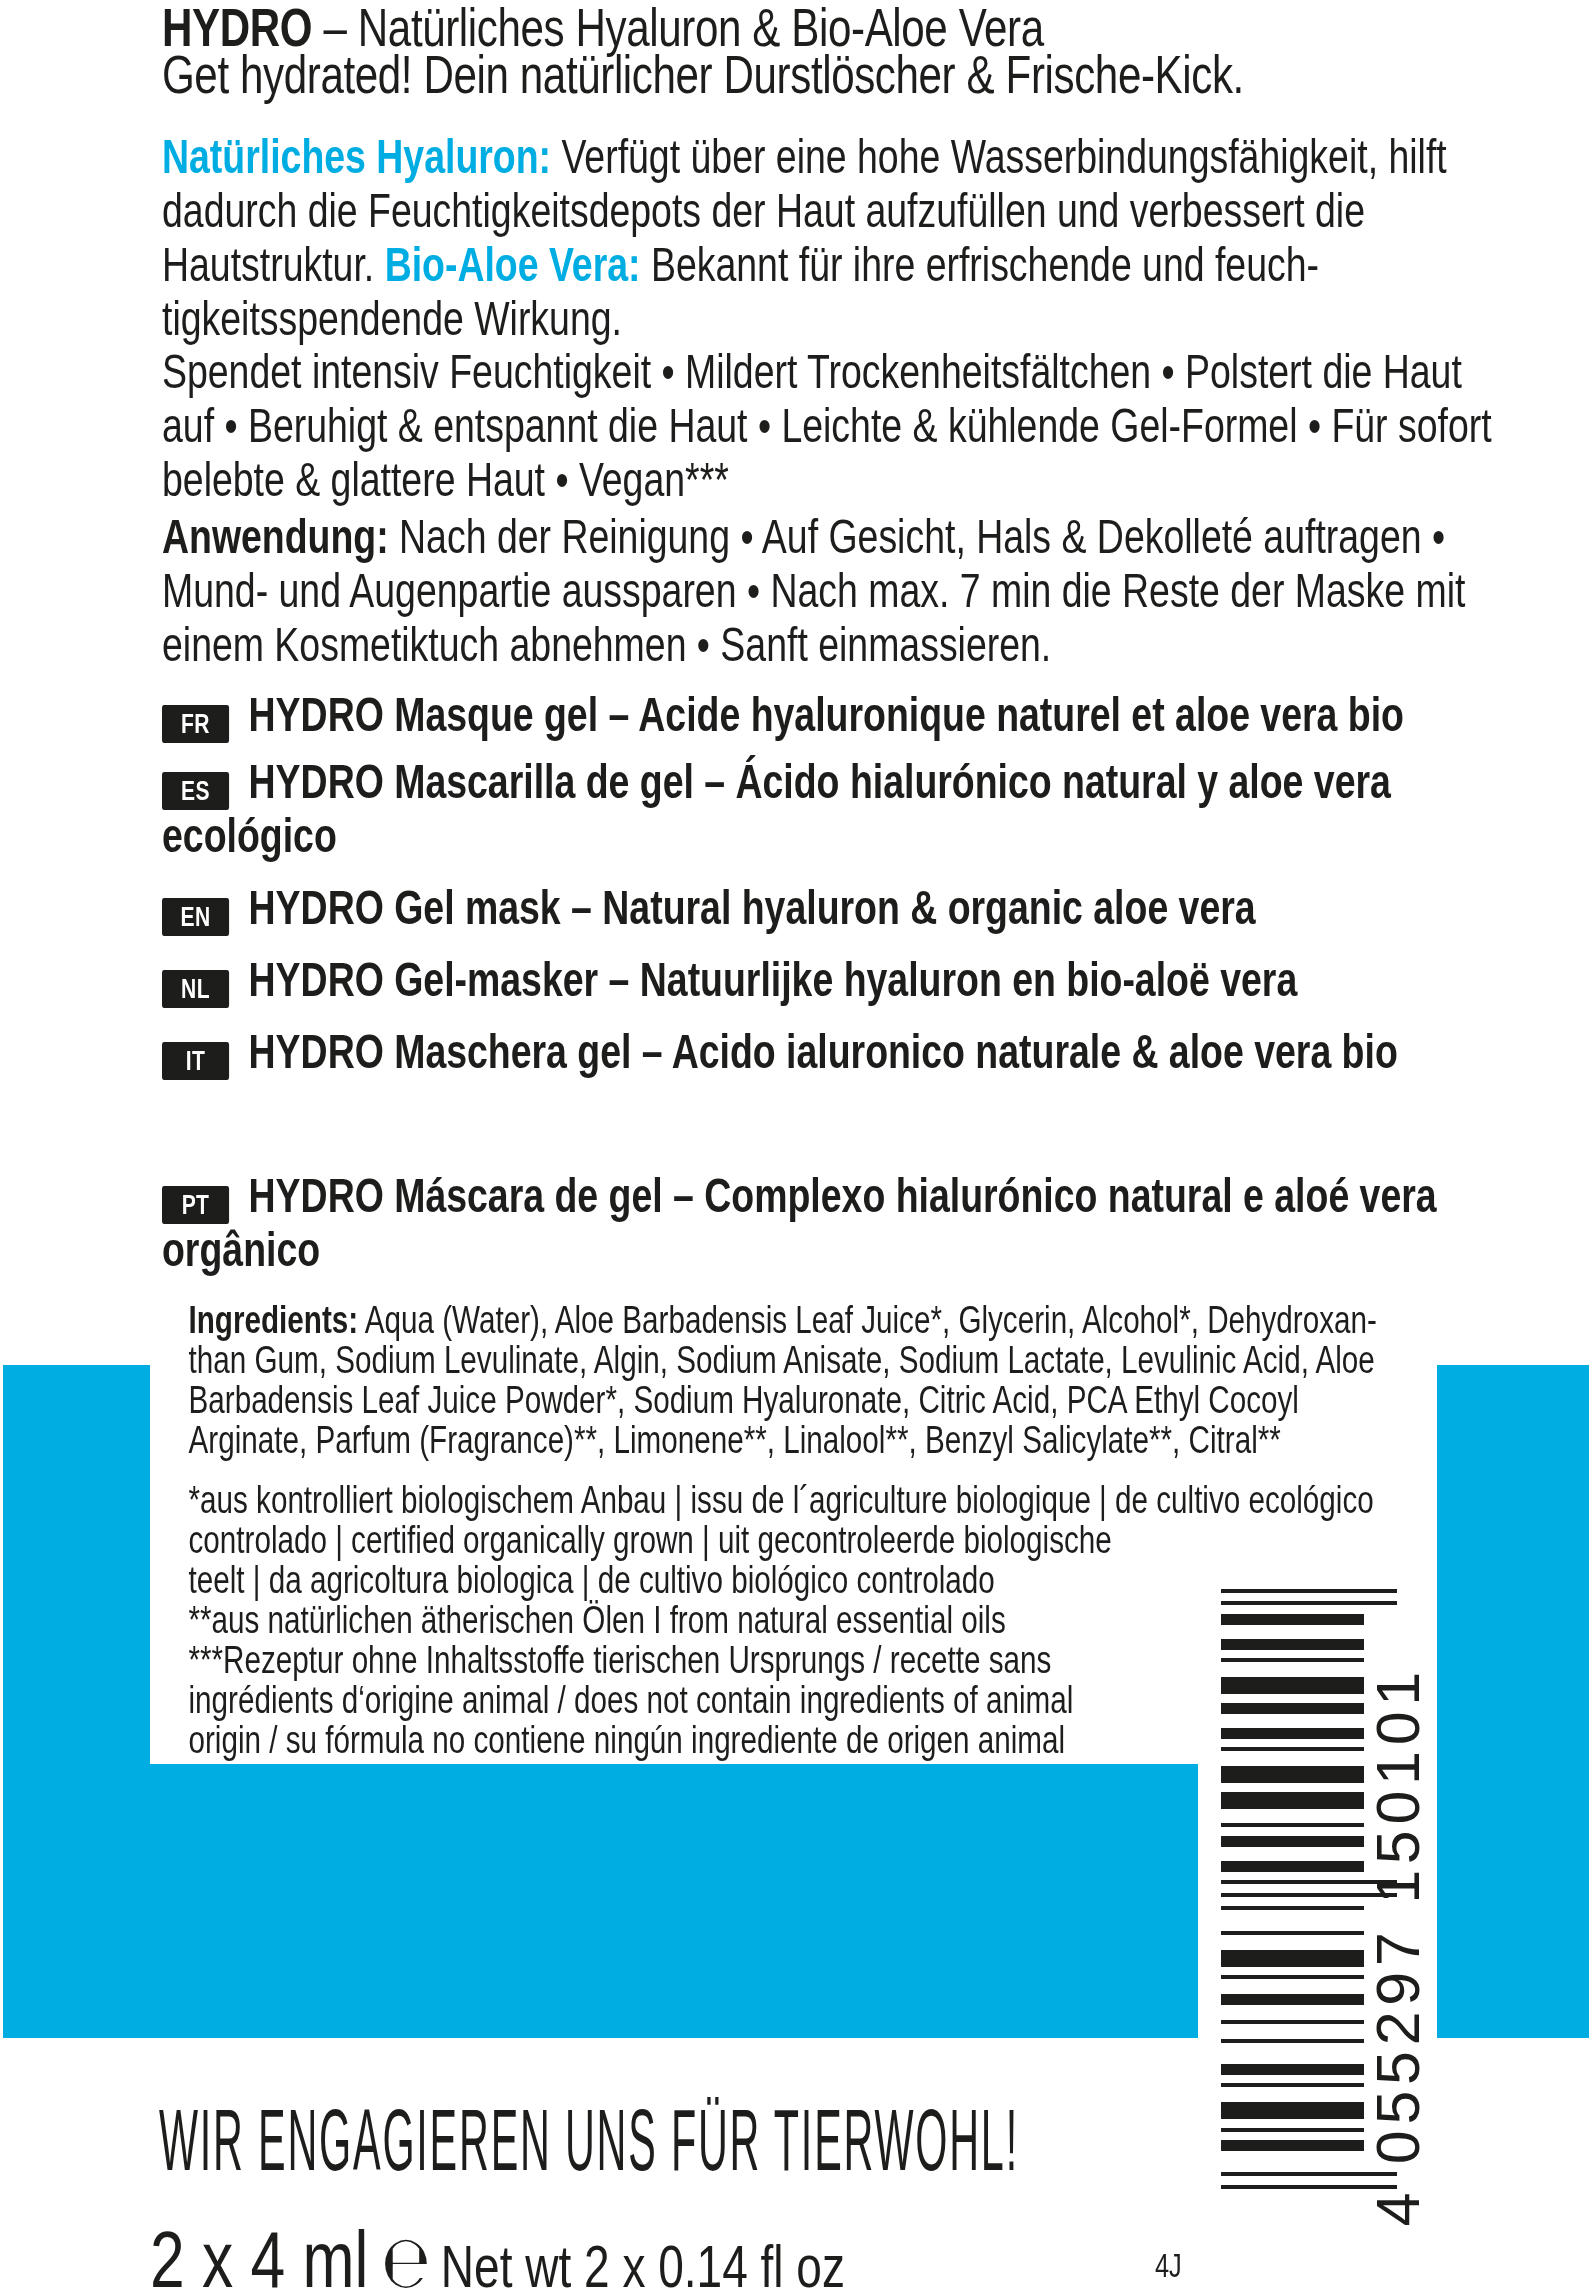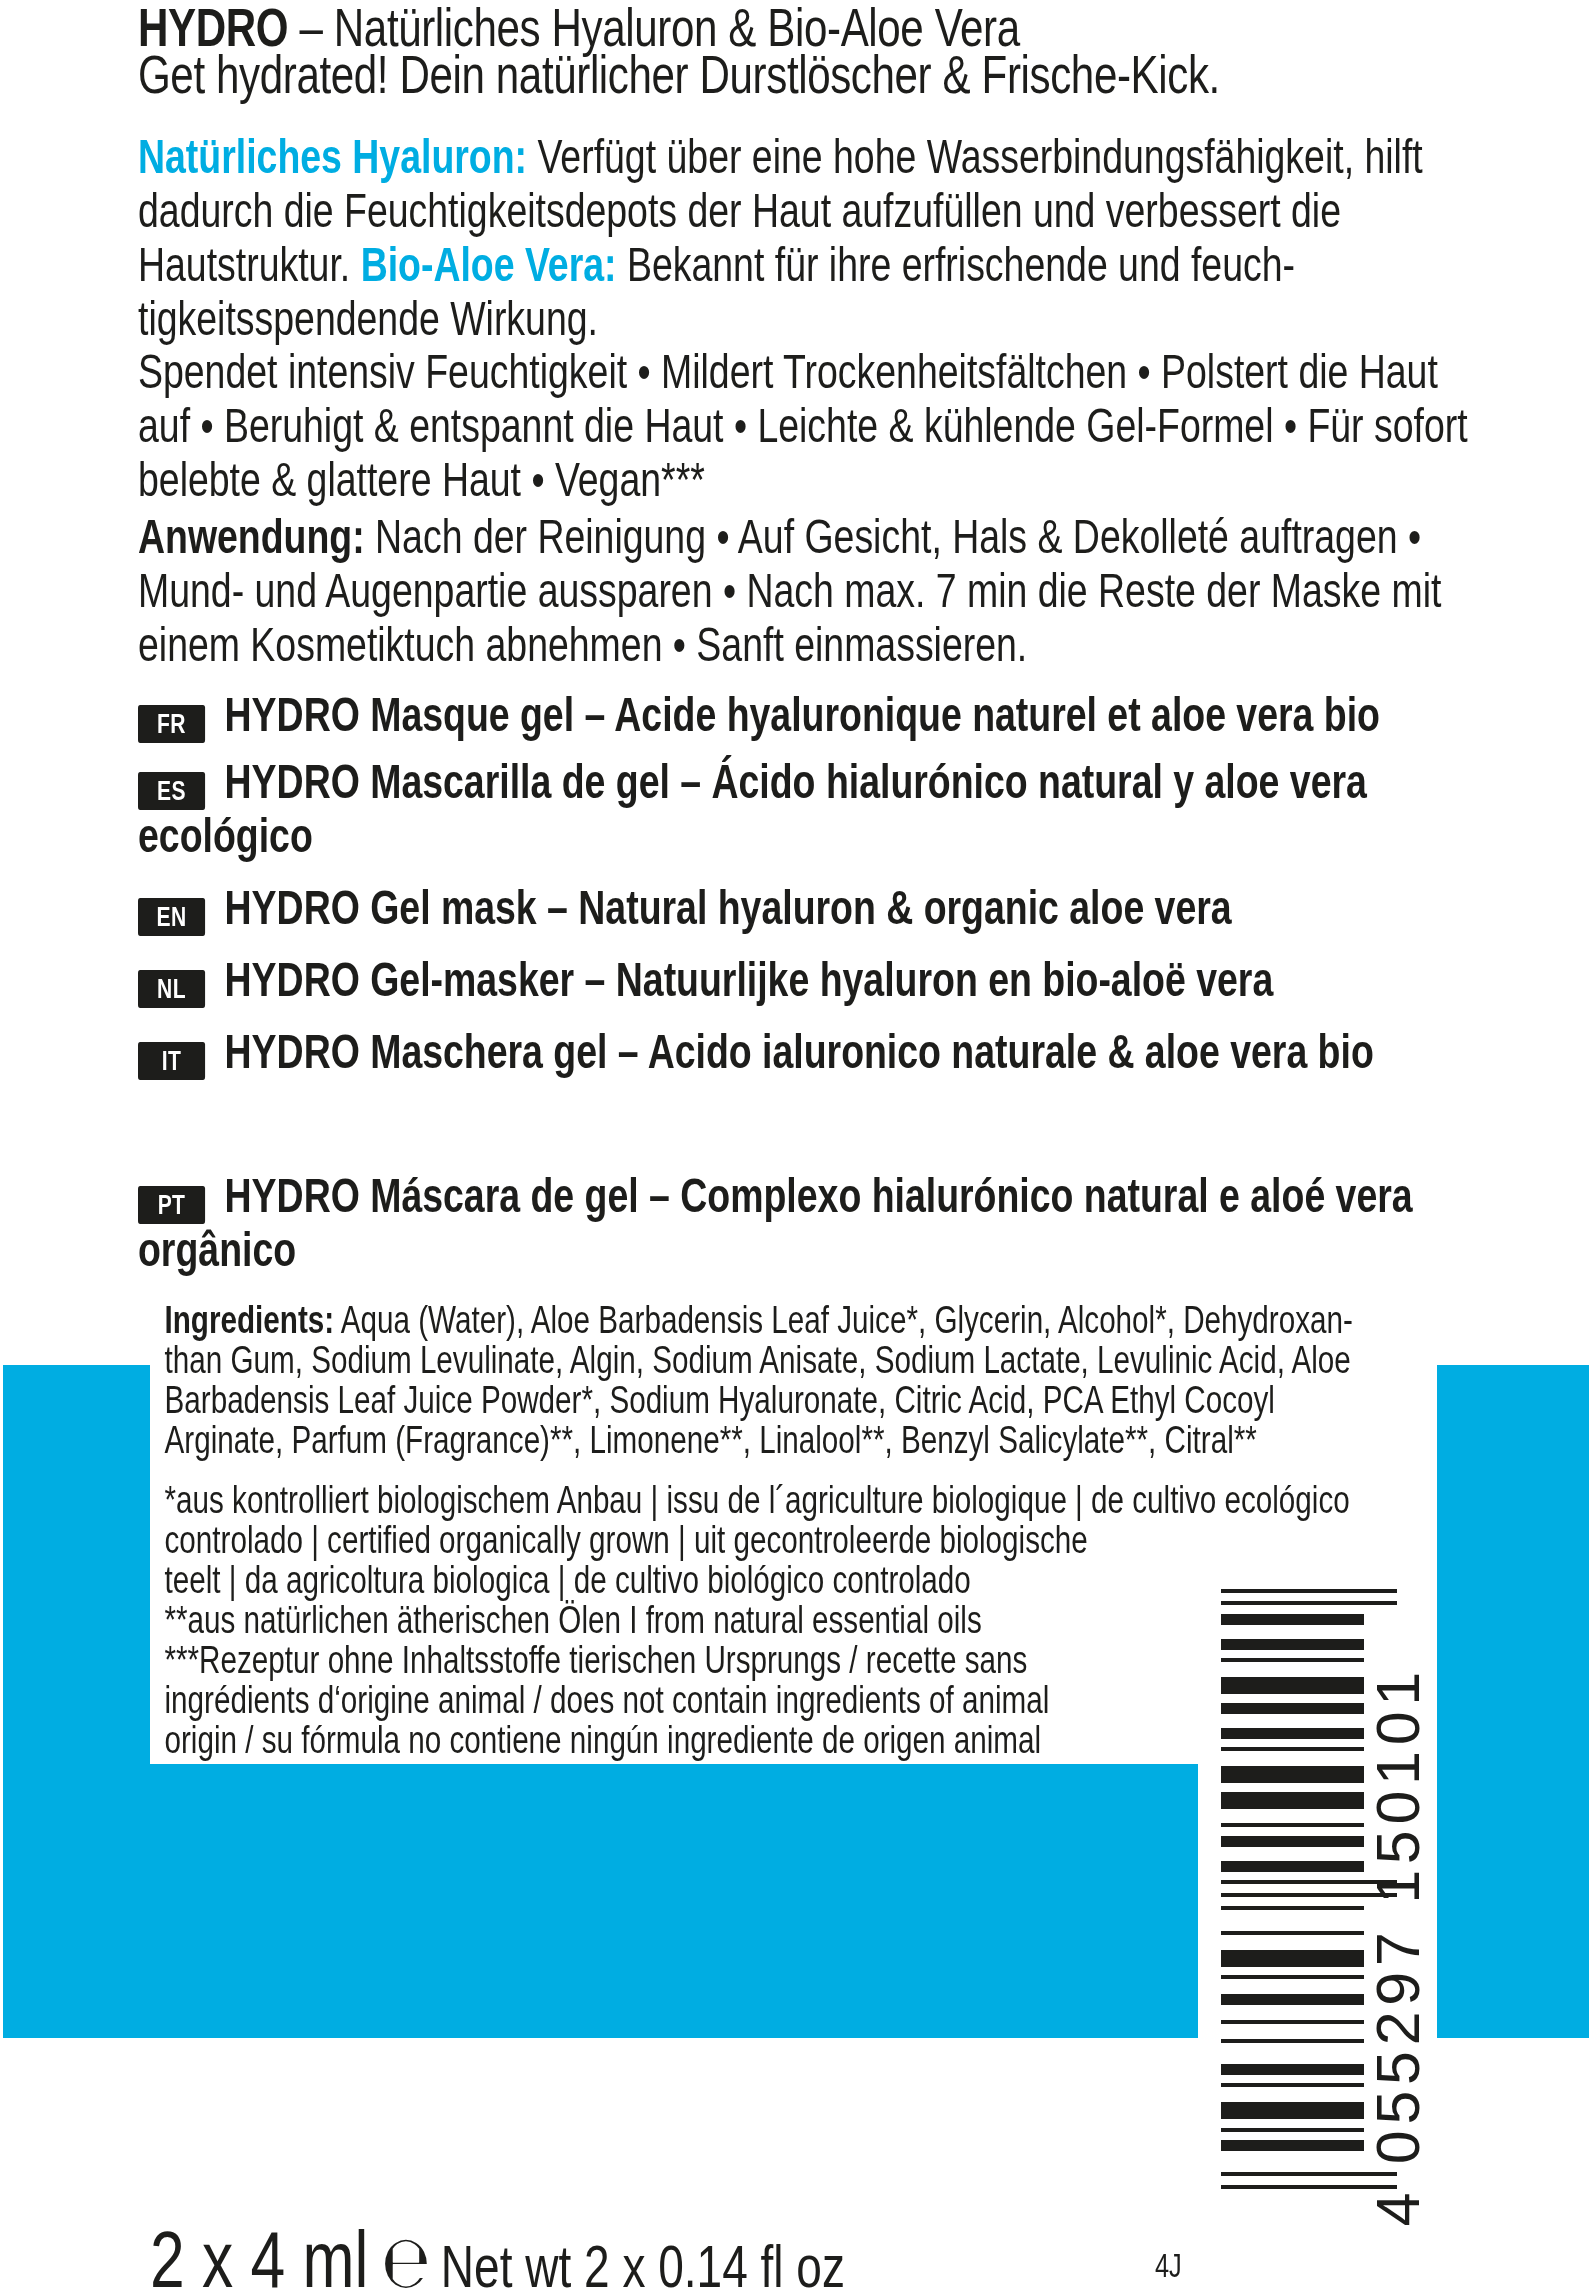--- a/index.html
+++ b/index.html
@@ -47,21 +47,21 @@
 </style>
 </head>
 <body>
 
 <div class="page">
 
   <div class="abs blue" style="left:2.9px; top:1365px; width:147px; height:673px;"></div>
   <div class="abs blue" style="left:2.9px; top:1764px; width:1195px; height:274px;"></div>
   <div class="abs blue" style="left:1437px; top:1365px; width:153px; height:673px;"></div>
 
-  <div class="abs" style="left:138px; top:0; width:1351px; height:2014px;">
+  <div class="abs" style="left:162px; top:0; width:1351px; height:2014px;">
     <div class="cx" style="width:1732px; height:2294px;">
 
       <div class="col-block title" style="top:3.8px;">
         <div><b>HYDRO</b><span> – Natürliches Hyaluron &amp; Bio-Aloe Vera</span></div>
         <div>Get hydrated! Dein natürlicher Durstlöscher &amp; Frische-Kick.</div>
       </div>
 
       <div class="col-block body-par" style="top:130px;">
         <span class="accent">Natürliches Hyaluron:</span><span> Verfügt über eine hohe Wasserbindungsfähigkeit, hilft dadurch die Feuchtigkeitsdepots der Haut aufzufüllen und verbessert die Hautstruktur. </span><span class="accent">Bio-Aloe Vera:</span><span> Bekannt für ihre erfrischende und feuch­tigkeitsspendende Wirkung.</span>
       </div>
@@ -92,20 +92,23 @@
 teelt | da agricoltura biologica | de cultivo biológico controlado
 **aus natürlichen ätherischen Ölen I from natural essential oils
 ***Rezeptur ohne Inhaltsstoffe tierischen Ursprungs / recette sans
 ingrédients d‘origine animal / does not contain ingredients of animal
 origin / su fórmula no contiene ningún ingrediente de origen animal</div>
 
     </div>
   </div>
 
 
+  <div class="abs" style="left:159px; top:2089px; width:860px;">
+    <div class="claim-inner">WIR ENGAGIEREN UNS FÜR TIERWOHL!</div>
+  </div>
 
   <div class="abs" style="left:150px; top:2214px; width:956px;">
     <div class="cx" style="width:1225px;">
       <div class="size-row">
         <span class="size-metric">2 x 4 ml</span>
         <span class="size-esign">℮</span>
         <span class="size-imperial">Net wt 2 x 0.14 fl oz</span>
       </div>
     </div>
   </div>

